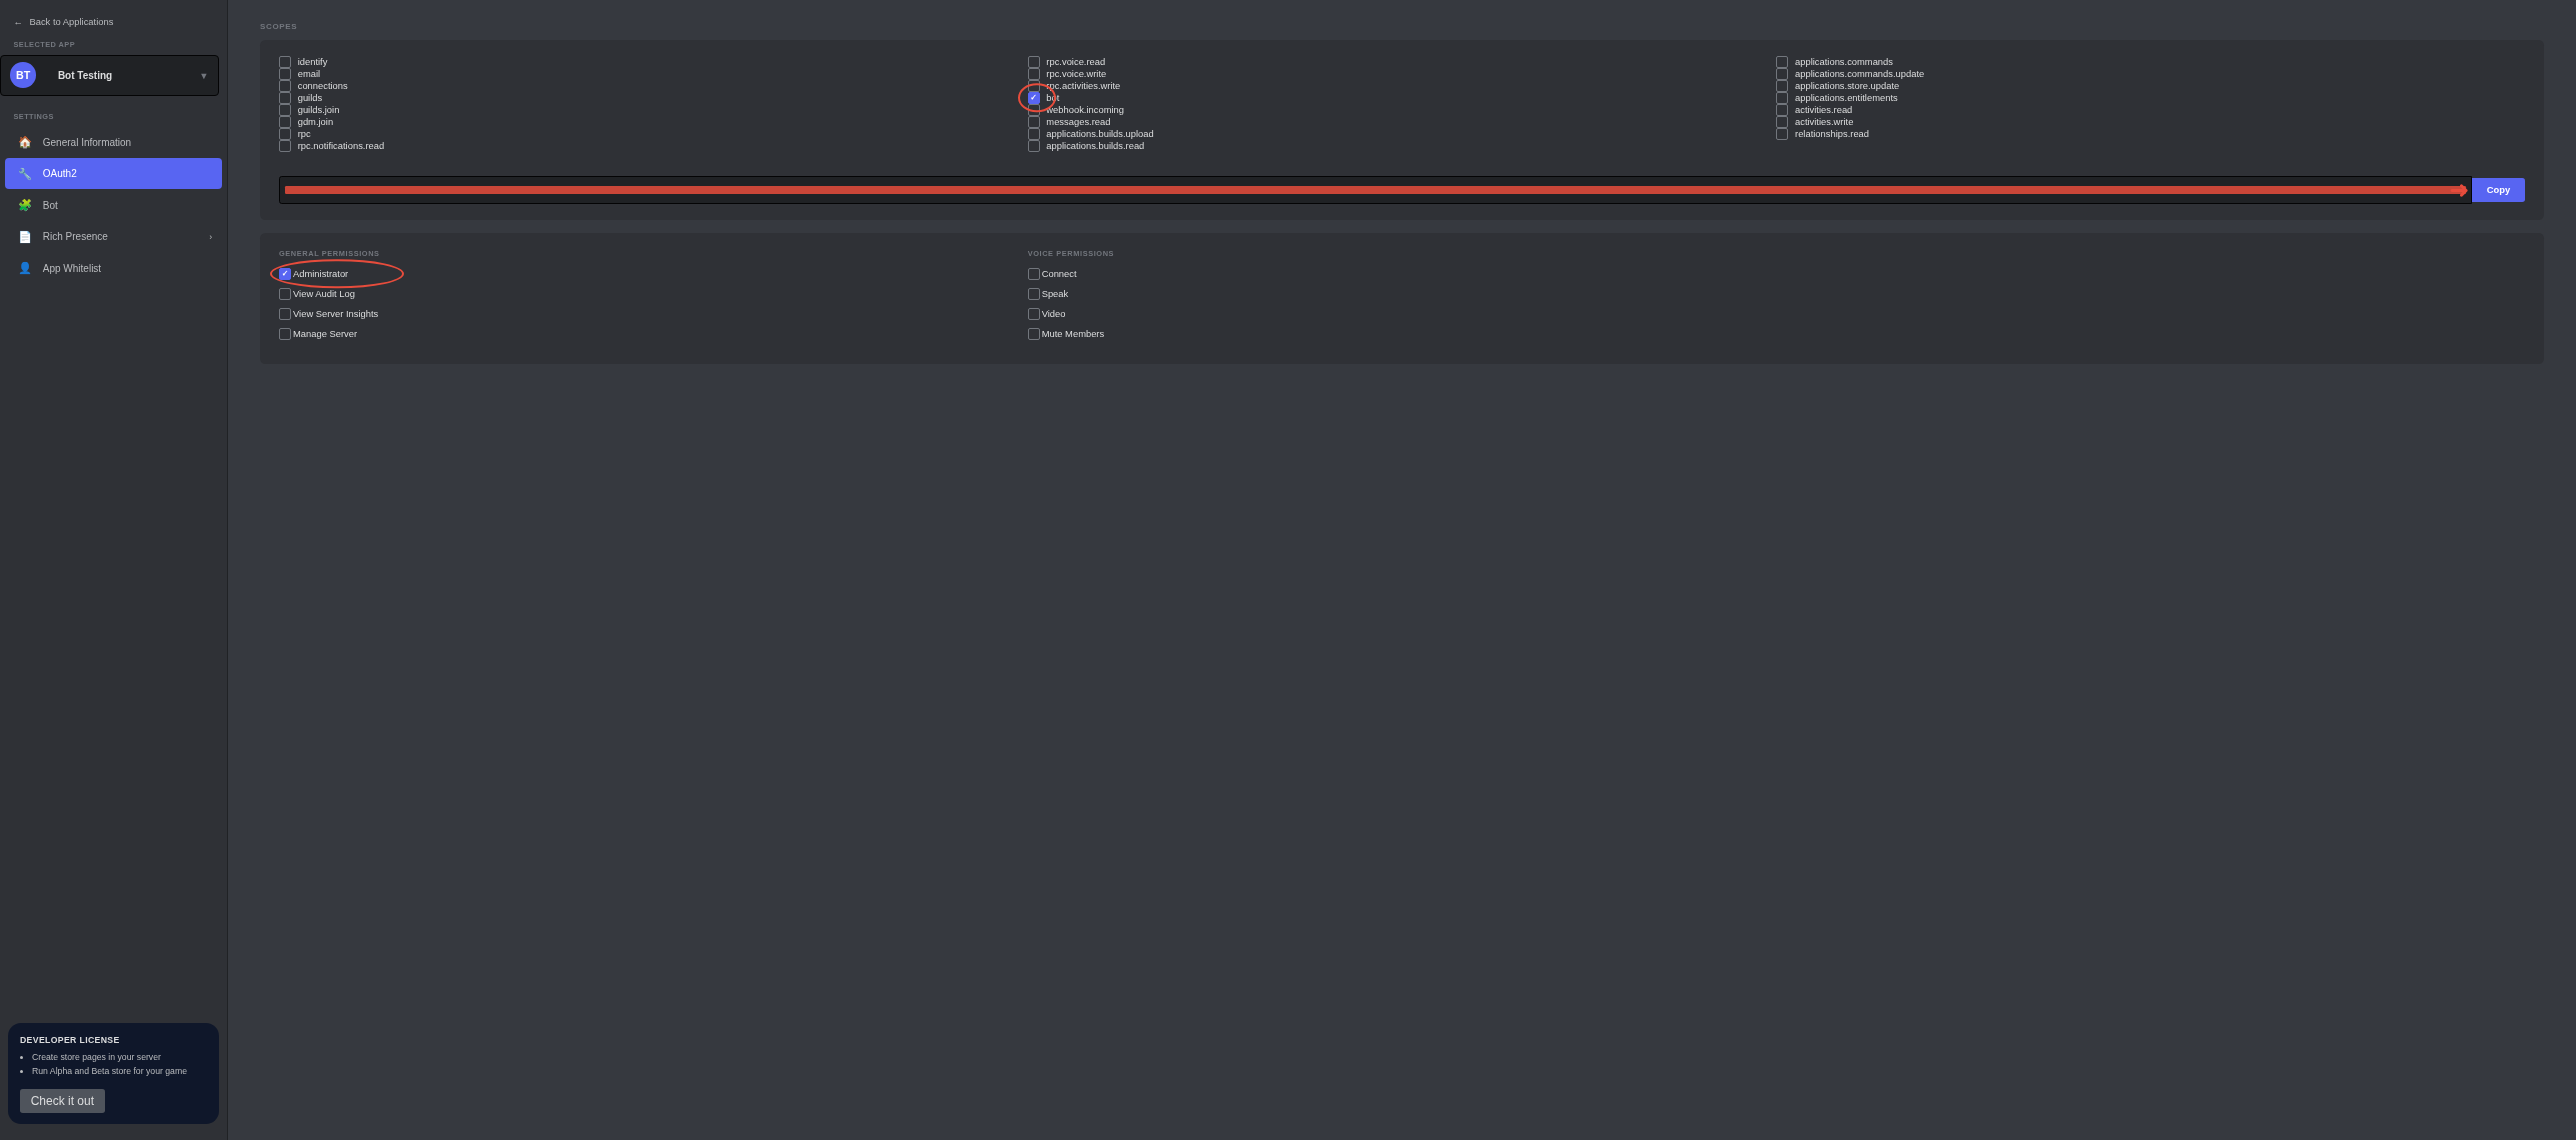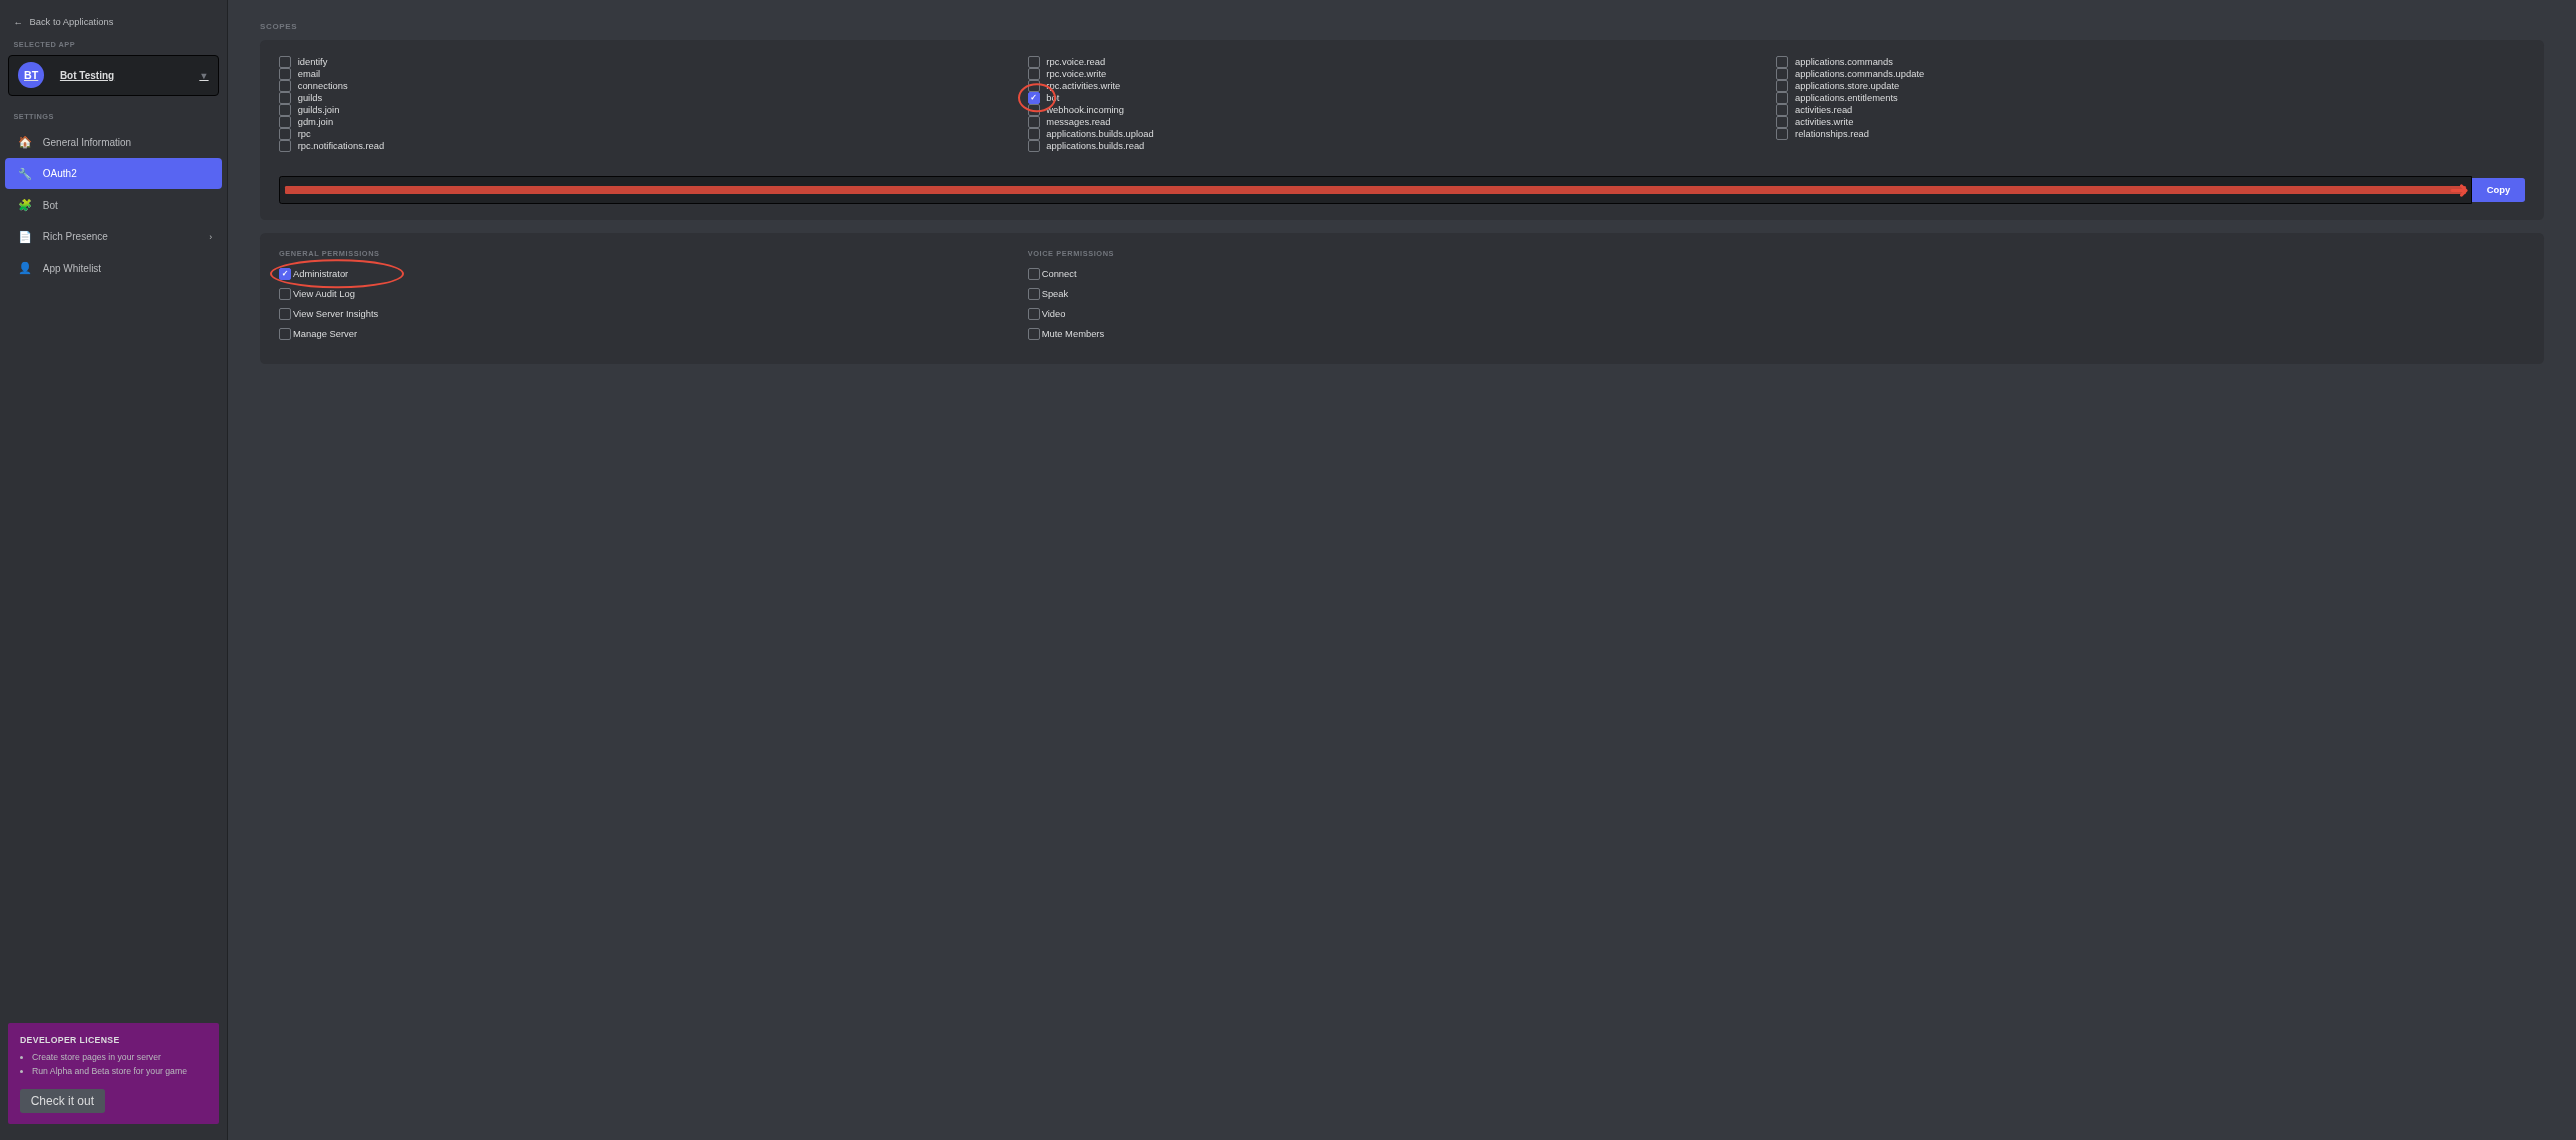--- a/index.html
+++ b/index.html
@@ -39,30 +39,29 @@
     .selected-app-label {
       font-size: 7.4px;
       font-weight: 700;
       letter-spacing: 0.06em;
       color: #72767d;
       padding: 0 13.4px 5.4px 13.4px;
       text-transform: uppercase;
     }
 
     .app-selector {
-      margin: 0 8px 16px 8px;
+      margin: 0 8px 16px 0;
       background: #202225;
       border-radius: 4px;
       padding: 6.7px 9.4px;
       display: flex;
       align-items: center;
-      gap: 16px;
+      gap: 22px;
       cursor: pointer;
       border: 0.7px solid #040405;
-      text-decoration: underline;
     }
     .app-avatar {
       width: 25.5px;
       height: 25.5px;
       border-radius: 50%;
       background: #5865f2;
       display: flex;
       align-items: center;
       justify-content: center;
       font-size: 10.7px;
@@ -112,22 +111,22 @@
       font-size: 11.4px;
       flex-shrink: 0;
     }
     .nav-item .nav-chevron {
       margin-left: auto;
       font-size: 8.7px;
     }
 
     .developer-license {
       margin: auto 8px 16px 8px;
-      background: #701a75;
-      border-radius: 2px;
+      background: #0f172a;
+      border-radius: 13px;
       padding: 12px 12px 10.7px 12px;
     }
     .dev-license-title {
       font-size: 8.7px;
       font-weight: 700;
       color: #dcddde;
       margin-bottom: 6.7px;
       text-transform: uppercase;
       letter-spacing: 0.04em;
     }

